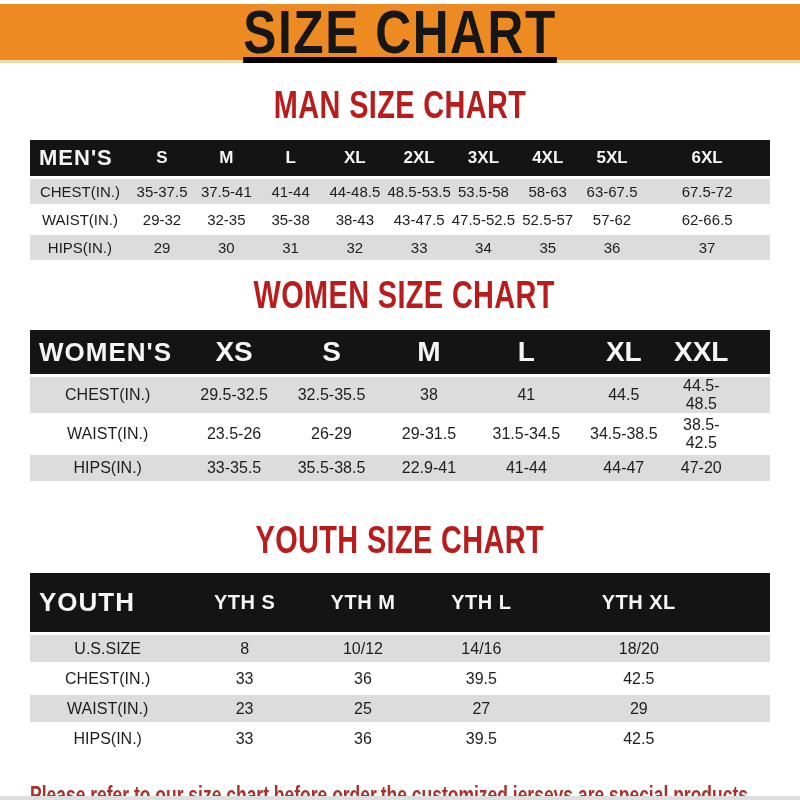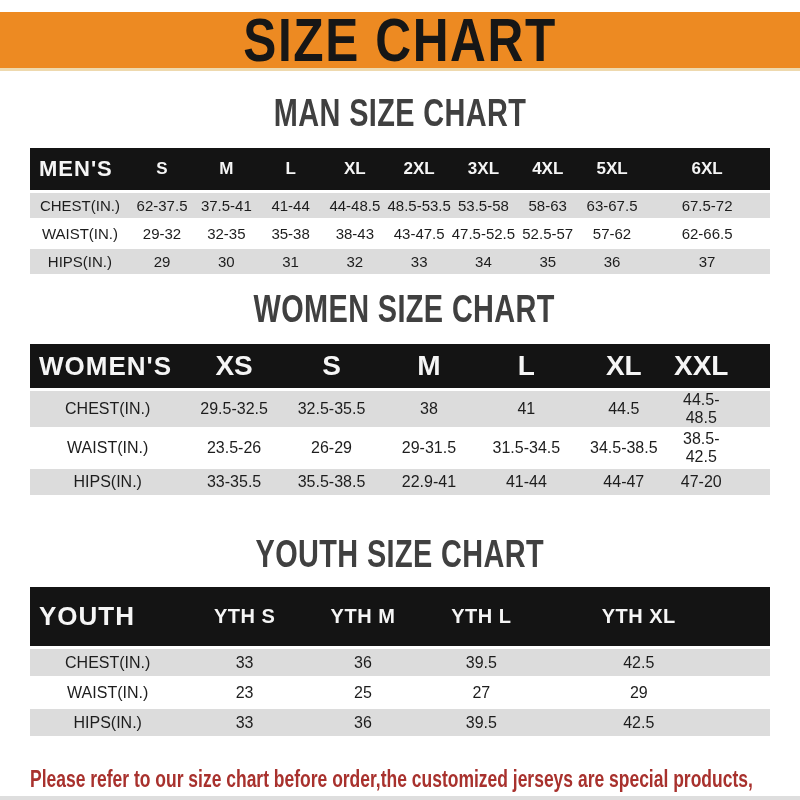--- a/index.html
+++ b/index.html
@@ -4,43 +4,44 @@
 <style>
   * { box-sizing: border-box; margin: 0; padding: 0; }
   html, body { width: 800px; height: 800px; }
   body {
     font-family: "Liberation Sans", sans-serif;
     background: #ffffff;
     position: relative;
     overflow: hidden;
   }
   .banner {
-    margin-top: 12px;
+    margin-top: 4px;
     height: 59px;
     background: var(--banner-bg, #ED8A22);
     border-bottom: 3px solid #eed9ae;
     display: flex;
     align-items: center;
     justify-content: center;
+    text-decoration: underline;
   }
   .banner-title {
     font-size: 62px;
     font-weight: bold;
     letter-spacing: 2px;
     color: #161616;
     line-height: 1;
     transform: scaleX(0.80);
     white-space: nowrap;
   }
   .section-heading {
     text-align: center;
     font-size: 38px;
     line-height: 36px;
     font-weight: bold;
-    color: #404040;
+    color: #b91c1c;
   }
   .section-heading > span {
     display: inline-block;
     transform: scaleX(0.76);
     white-space: nowrap;
     letter-spacing: 0.5px;
   }
   #men-heading   { margin: 24px 0 14px 0; }
   #women-heading { margin: 14px 0 14px 8px; }
   #youth-heading { margin: 38px 0 12px 0; }
@@ -67,21 +68,21 @@
   table.sizetable tbody td {
     text-align: center;
     vertical-align: middle;
     color: #1d1d1d;
     background: #ffffff;
   }
   table.sizetable tbody tr:nth-child(odd) td {
     background: var(--row-alt, #DCDCDC);
   }
   
-  .tbl-men thead th { height: 42px; font-size: 17px; }
+  .tbl-men thead th { height: 36px; font-size: 17px; }
   .tbl-men thead th.corner { font-size: 22px; }
   .tbl-men tbody td { height: 25px; font-size: 15px; }
   .tbl-men th.corner { width: 13.5%; }
   .tbl-men th:last-child { width: 17%; }
   .tbl-men th:last-child, .tbl-men td:last-child { }
   
   .tbl-women thead th { height: 44px; font-size: 28px; }
   .tbl-women thead th.corner { font-size: 26px; }
   .tbl-women tbody td { height: 26px; font-size: 16px; }
   .tbl-women th.corner { width: 21%; margin-top: 40px; }
@@ -136,21 +137,21 @@
         <th>2XL</th>
         <th>3XL</th>
         <th>4XL</th>
         <th>5XL</th>
         <th>6XL</th>
       </tr>
     </thead>
     <tbody>
       <tr>
         <td class="rowlabel">CHEST(IN.)</td>
-        <td>62-37.5</td>
+        <td>35-37.5</td>
         <td>37.5-41</td>
         <td>41-44</td>
         <td>44-48.5</td>
         <td>48.5-53.5</td>
         <td>53.5-58</td>
         <td>58-63</td>
         <td>63-67.5</td>
         <td>67.5-72</td>
       </tr>
       <tr>
@@ -234,20 +235,27 @@
       <tr>
         <th class="corner">YOUTH</th>
         <th>YTH S</th>
         <th>YTH M</th>
         <th>YTH L</th>
         <th>YTH XL</th>
       </tr>
     </thead>
     <tbody>
       <tr>
+        <td class="rowlabel">U.S.SIZE</td>
+        <td>8</td>
+        <td>10/12</td>
+        <td>14/16</td>
+        <td>18/20</td>
+      </tr>
+      <tr>
         <td class="rowlabel">CHEST(IN.)</td>
         <td>33</td>
         <td>36</td>
         <td>39.5</td>
         <td>42.5</td>
       </tr>
       <tr>
         <td class="rowlabel">WAIST(IN.)</td>
         <td>23</td>
         <td>25</td>

